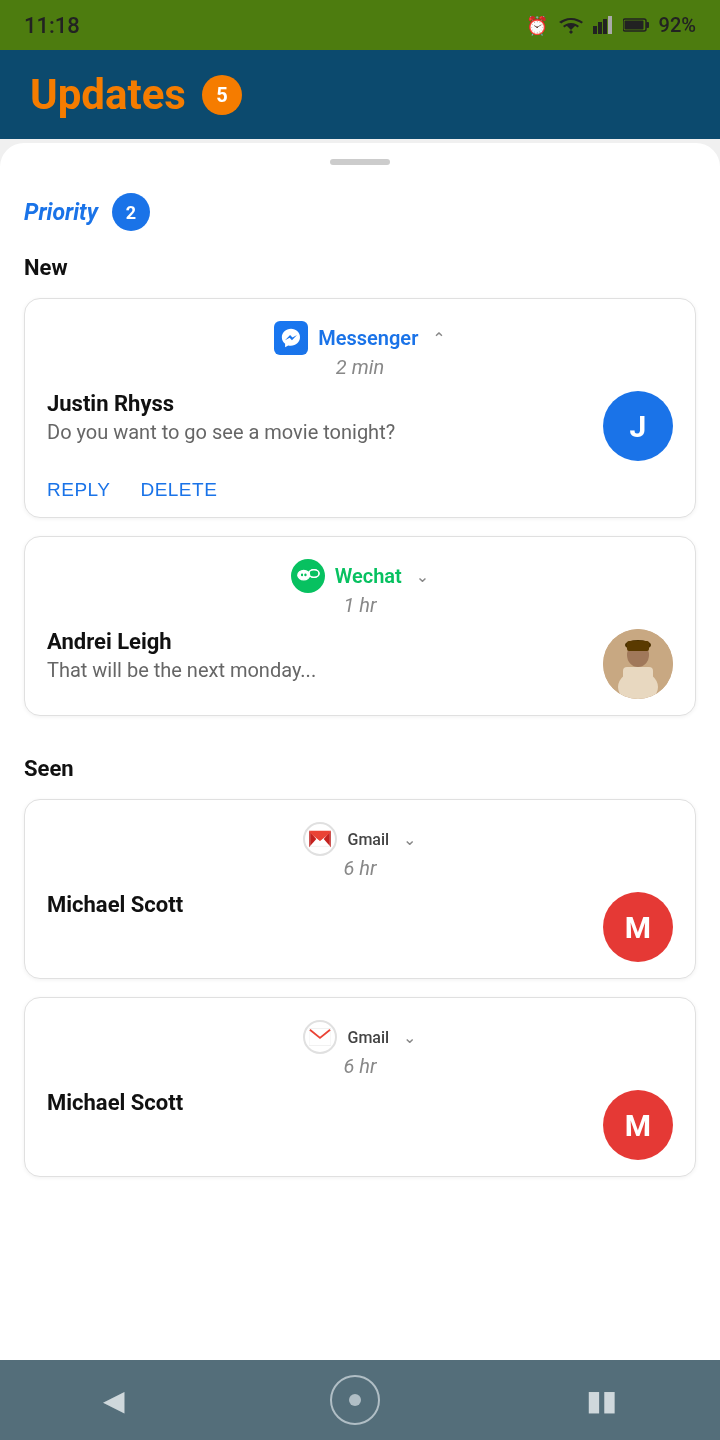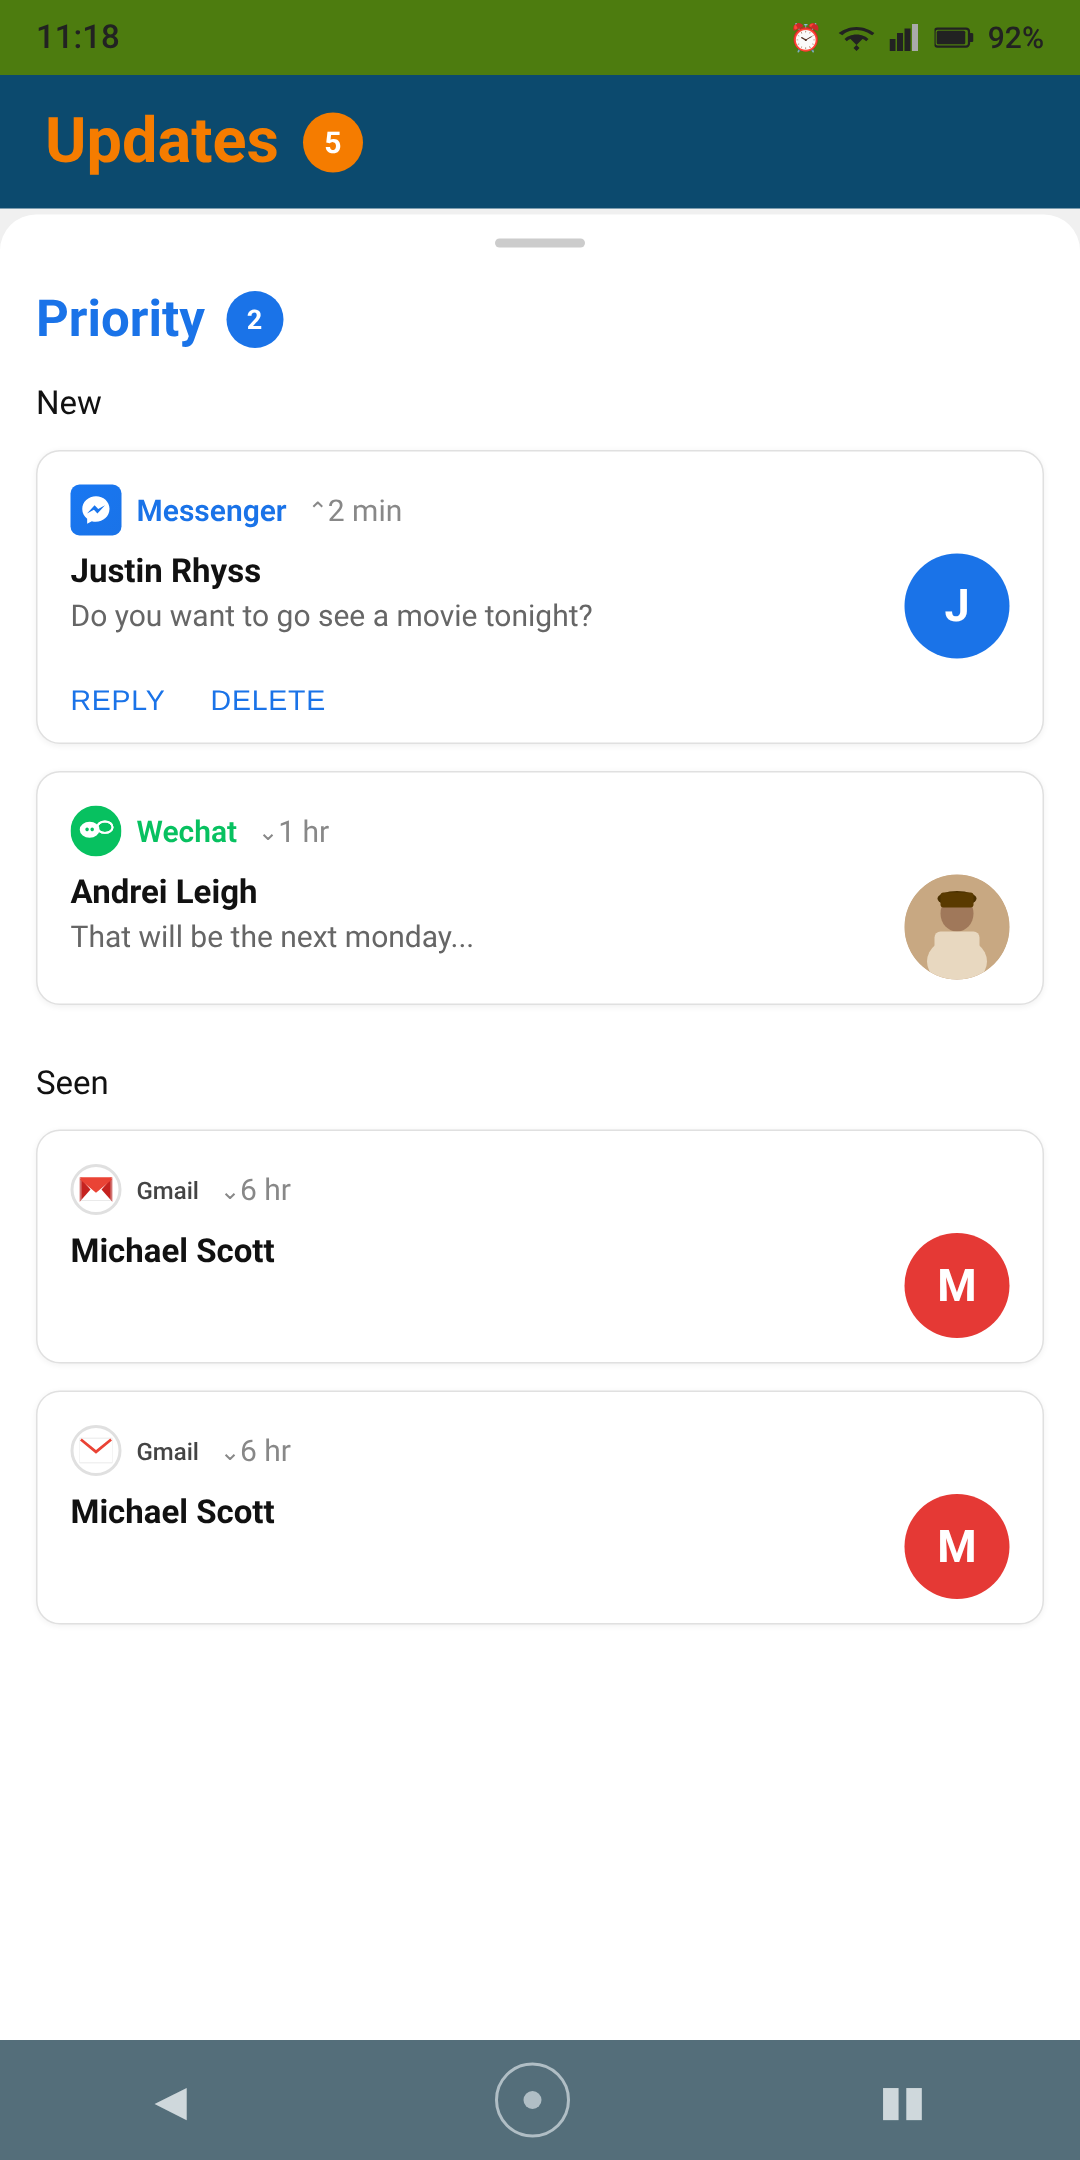--- a/index.html
+++ b/index.html
@@ -84,60 +84,63 @@
     }
 
     
     .section-header-priority {
       display: flex;
       align-items: center;
       gap: 14px;
       margin-bottom: 24px;
     }
     .section-title-priority {
-      font-size: 34px;
+      font-size: 23px;
       font-weight: 700;
       color: #1a73e8;
+      font-style: italic;
     }
     .priority-badge {
       background: #1a73e8;
       color: #fff;
       border-radius: 50%;
       width: 38px;
       height: 38px;
       display: flex;
       align-items: center;
       justify-content: center;
       font-size: 18px;
       font-weight: 700;
     }
 
     
     .subsection-label {
       font-size: 22px;
-      font-weight: 400;
+      font-weight: 700;
       color: #111;
       margin-bottom: 18px;
       margin-top: 10px;
     }
 
     
     .notification-card {
       background: #fff;
       border: 1px solid #e0e0e0;
       border-radius: 16px;
       padding: 22px 22px 16px 22px;
       margin-bottom: 18px;
       box-shadow: 0 1px 4px rgba(0,0,0,0.06);
     }
 
     .card-header {
       display: flex;
       align-items: center;
+      justify-content: space-between;
       margin-bottom: 12px;
+      flex-direction: column;
     }
 
     .card-app-info {
       display: flex;
       align-items: center;
       gap: 10px;
     }
 
     
     .messenger-icon {
@@ -191,20 +194,21 @@
 
     .chevron {
       font-size: 16px;
       color: #888;
       margin-left: 4px;
     }
 
     .card-time {
       font-size: 20px;
       color: #888;
+      font-style: italic;
     }
 
     .card-body {
       display: flex;
       align-items: flex-start;
       justify-content: space-between;
       gap: 16px;
     }
 
     .card-content {

